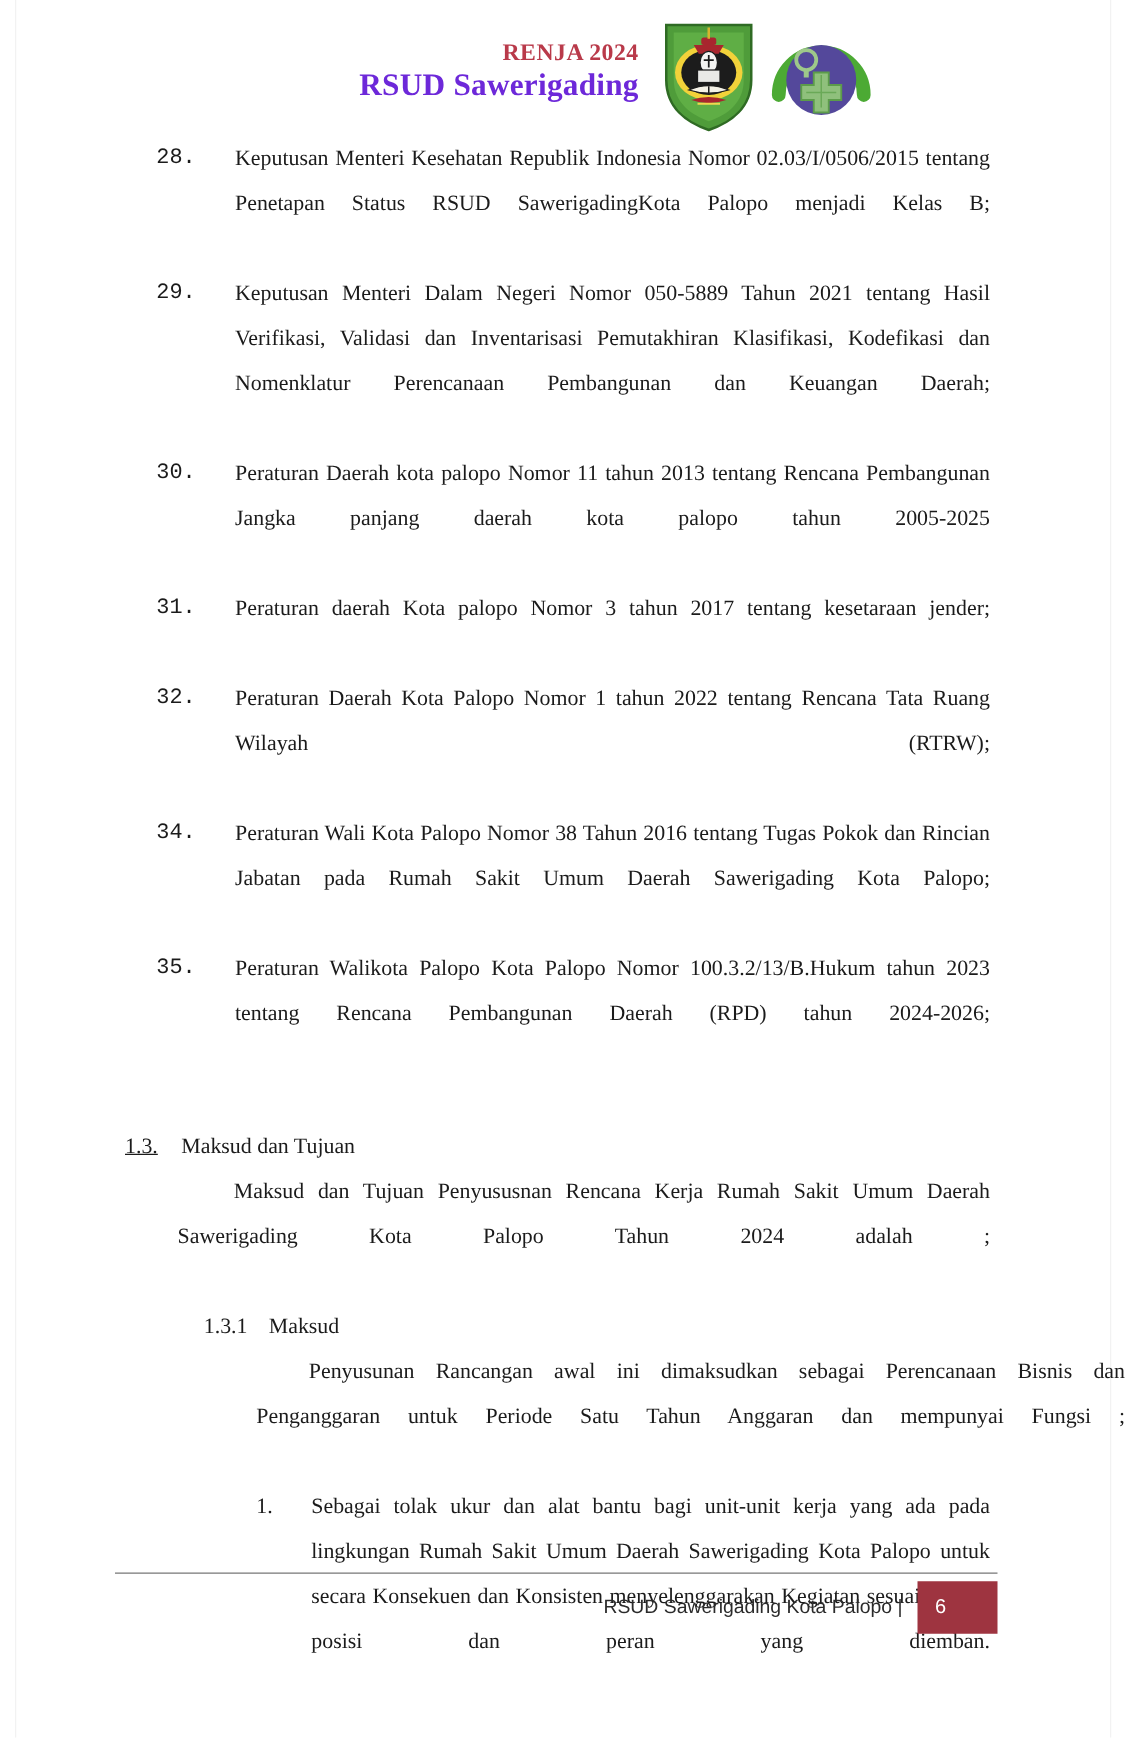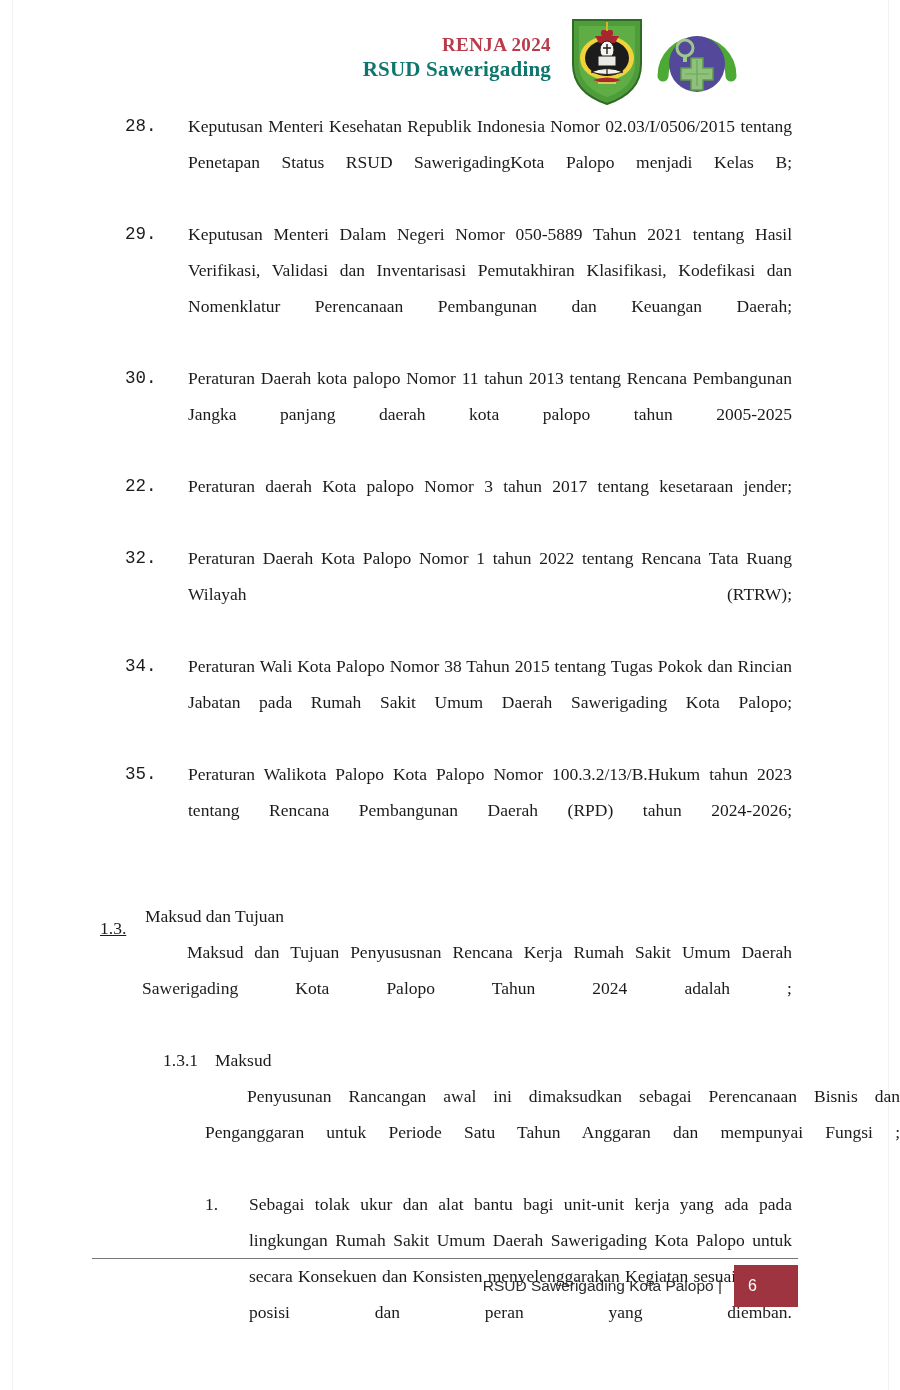--- a/index.html
+++ b/index.html
@@ -27,21 +27,20 @@
   .scan-line.a { left: 12px; }
   .scan-line.b { left: 888px; }
 
   
   .page-header {
     position: absolute;
     top: 12px;
     left: 0;
     width: 799px;
     height: 96px;
-    padding-left: 40px;
   }
   .header-inner {
     display: flex;
     align-items: center;
     justify-content: flex-end;
     padding-right: 100px;
     height: 96px;
   }
   .header-titles {
     text-align: right;
@@ -53,23 +52,23 @@
     font-family: "Liberation Serif", serif;
     font-weight: bold;
     font-size: 19px;
     letter-spacing: 0.4px;
     color: #b93a4a;
     white-space: nowrap;
   }
   .header-title-sub {
     font-family: "Liberation Serif", serif;
     font-weight: bold;
-    font-size: 21px;
+    font-size: 25px;
     letter-spacing: 0.2px;
-    color: #0f766e;
+    color: #6d28d9;
     white-space: nowrap;
   }
   .logo-wrap {
     display: flex;
     align-items: center;
     gap: 6px;
   }
   .logo-crest, .logo-health {
     display: block;
   }
@@ -123,21 +122,21 @@
   
   .sect-head {
     position: relative;
     margin-left: 100px;
     margin-right: 108px;
     padding-left: 45px;
   }
   .sect-head > .num {
     position: absolute;
     left: 0;
-    top: 12px;
+    top: 0;
     text-decoration: underline;
   }
 
   .sect-para {
     margin-left: 142px;
     margin-right: 108px;
     text-indent: 45px;
     text-align: justify;
     text-justify: inter-word;
   }
@@ -296,30 +295,30 @@
     </li>
     <li class="legal-item">
       <span class="num">29.</span>
       <span class="txt">Keputusan Menteri Dalam Negeri Nomor 050-5889 Tahun 2021 tentang Hasil Verifikasi, Validasi dan Inventarisasi Pemutakhiran Klasifikasi, Kodefikasi dan Nomenklatur Perencanaan Pembangunan dan Keuangan Daerah;</span>
     </li>
     <li class="legal-item">
       <span class="num">30.</span>
       <span class="txt">Peraturan Daerah kota palopo Nomor 11 tahun 2013 tentang Rencana Pembangunan Jangka panjang daerah kota palopo tahun 2005-2025</span>
     </li>
     <li class="legal-item">
-      <span class="num">22.</span>
+      <span class="num">31.</span>
       <span class="txt">Peraturan daerah Kota palopo Nomor 3 tahun 2017 tentang kesetaraan jender;</span>
     </li>
     <li class="legal-item">
       <span class="num">32.</span>
       <span class="txt">Peraturan Daerah Kota Palopo Nomor 1 tahun 2022 tentang Rencana Tata Ruang Wilayah (RTRW);</span>
     </li>
     <li class="legal-item">
       <span class="num">34.</span>
-      <span class="txt">Peraturan Wali Kota Palopo Nomor 38 Tahun 2015 tentang Tugas Pokok dan Rincian Jabatan pada Rumah Sakit Umum Daerah Sawerigading Kota Palopo;</span>
+      <span class="txt">Peraturan Wali Kota Palopo Nomor 38 Tahun 2016 tentang Tugas Pokok dan Rincian Jabatan pada Rumah Sakit Umum Daerah Sawerigading Kota Palopo;</span>
     </li>
     <li class="legal-item">
       <span class="num">35.</span>
       <span class="txt">Peraturan Walikota Palopo Kota Palopo Nomor 100.3.2/13/B.Hukum tahun 2023 tentang Rencana Pembangunan Daerah (RPD) tahun  2024-2026;</span>
     </li>
   </ol>
 
   <div class="spacer-lg"></div>
 
   <div class="sect-head">

